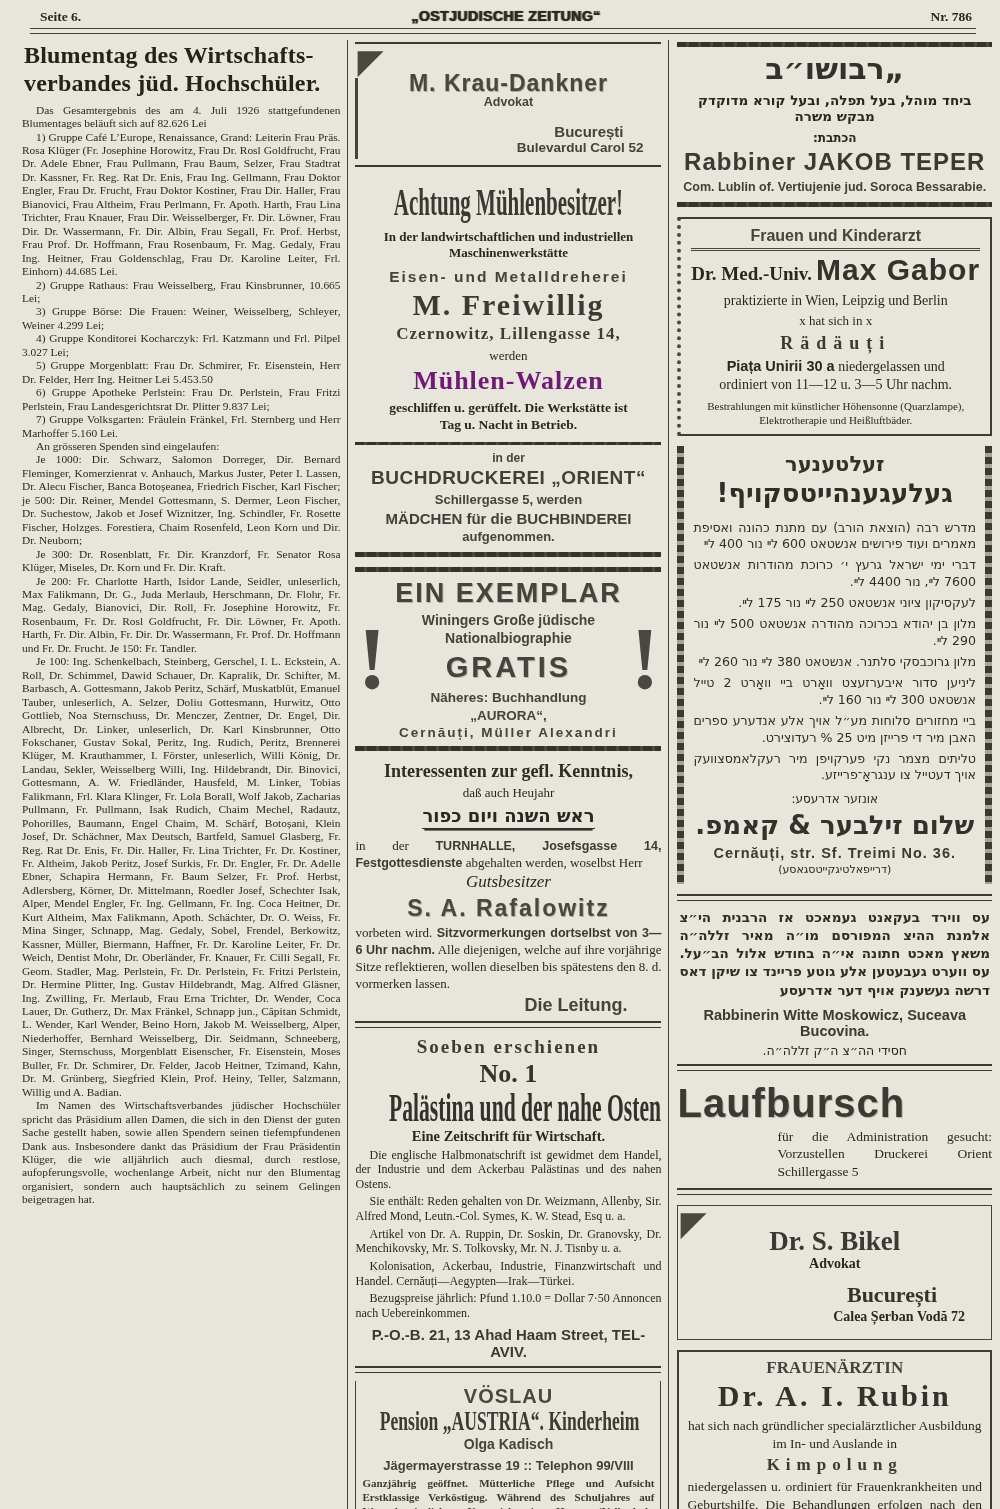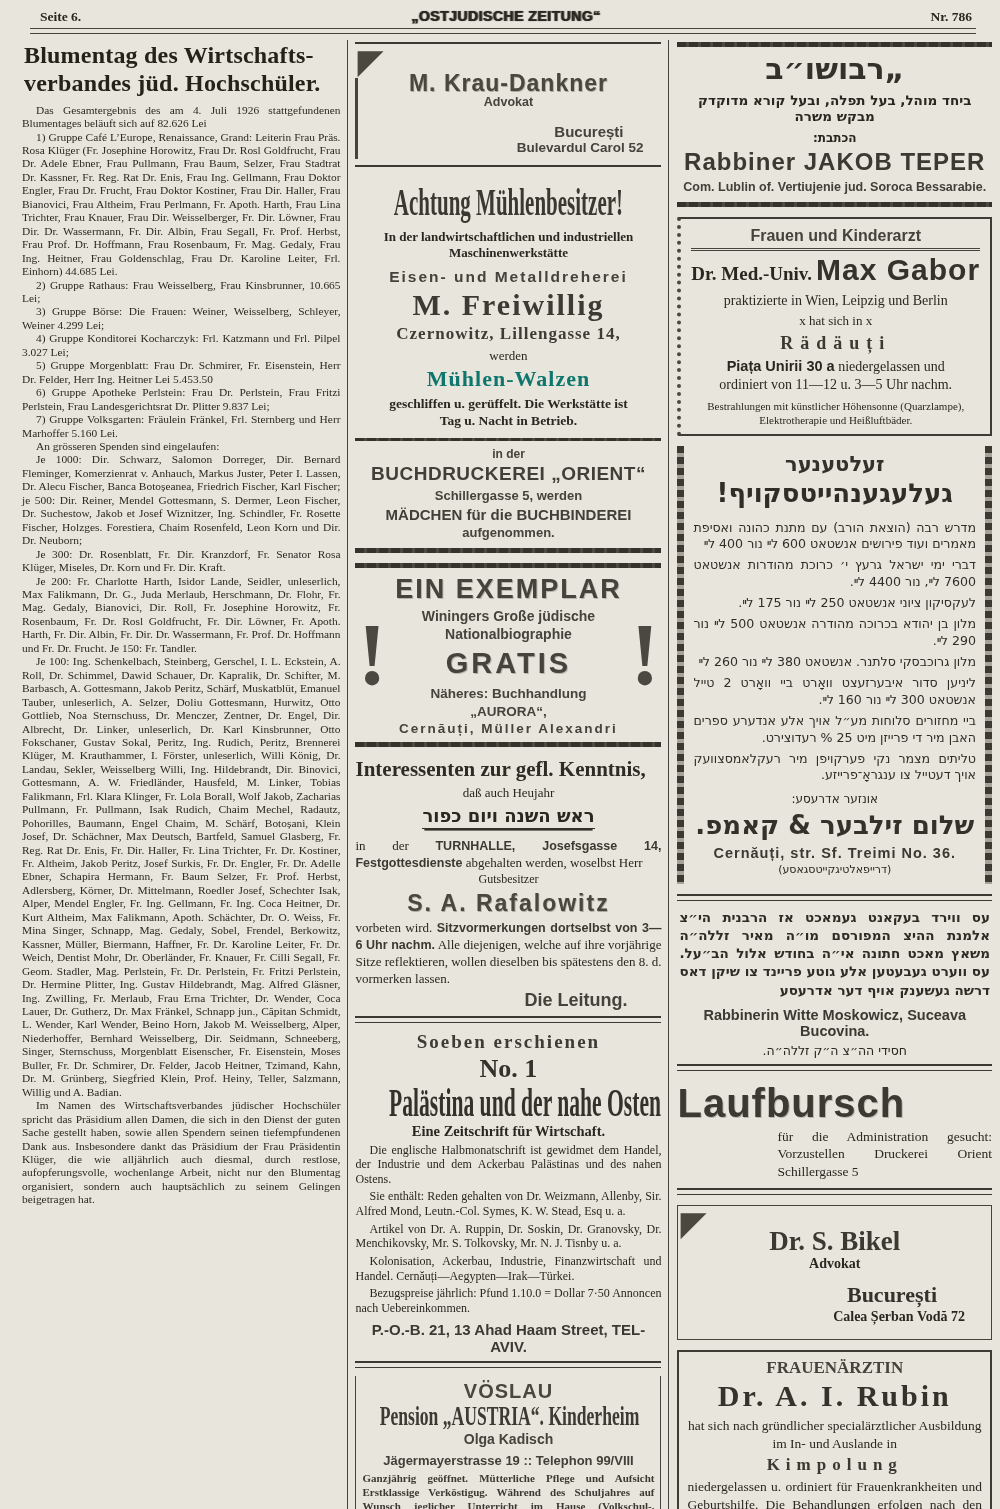--- a/index.html
+++ b/index.html
@@ -40,21 +40,21 @@
   .krau-city{font-size:15px;font-weight:bold;color:#45433b;text-align:right;padding-right:28px;margin-top:14px;}
   .krau-street{font-size:13.5px;font-weight:bold;color:#45433b;text-align:right;padding-right:8px;}
   
   .ad-frei{margin:4px 0 6px;text-align:center;}
   .frei-head{font-size:25px;font-weight:bold;color:#3a3830;transform:scale(.84,1.55);margin:14px 0 10px;}
   .frei-intro{font-size:13px;font-weight:bold;margin:2px 24px;line-height:1.25;}
   .frei-trade{font-size:15.5px;font-weight:bold;letter-spacing:2px;color:#44423a;margin-top:6px;}
   .frei-name{font-size:30px;font-weight:bold;letter-spacing:2px;color:#3c3a32;margin-top:2px;}
   .frei-addr{font-size:17px;font-weight:bold;letter-spacing:1px;color:#3e3c34;margin-top:2px;}
   .frei-werden{font-size:13px;margin-top:4px;}
-  .frei-prod{font-size:22px;font-weight:bold;letter-spacing:1px;color:#0f766e;margin-top:2px;}
+  .frei-prod{font-size:26px;font-weight:bold;letter-spacing:1px;color:#701a75;margin-top:2px;}
   .frei-outro{font-size:13.5px;font-weight:bold;margin:3px 26px 8px;line-height:1.3;}
   
   .ad-orient{margin:2px 0 10px;text-align:center;}
   .ad-orient .inner{padding:6px 4px 8px;}
   .ori-1{font-size:12px;font-weight:bold;color:#45433b;}
   .ori-2{font-size:19px;font-weight:bold;color:#413f37;letter-spacing:.5px;margin-top:2px;}
   .ori-3{font-size:13px;font-weight:bold;color:#45433b;margin-top:3px;}
   .ori-4{font-size:15px;font-weight:bold;color:#413f37;margin-top:3px;}
   .ori-5{font-size:13px;font-weight:bold;color:#45433b;margin-top:2px;}
   
@@ -62,27 +62,27 @@
   .exem-row{display:flex;align-items:center;justify-content:space-between;padding:6px 2px;}
   .exem-bang{font-size:88px;font-weight:bold;color:#4a4840;line-height:.85;font-family:"Liberation Serif",serif;}
   .exem-mid{flex:1;text-align:center;padding:0 4px;}
   .exem-1{font-size:27px;font-weight:bold;letter-spacing:2px;color:#45433b;text-shadow:1px 1px 0 rgba(40,38,30,.25);}
   .exem-2{font-size:14px;font-weight:bold;color:#45433b;margin:3px 14px 0;line-height:1.25;}
   .exem-3{font-size:29px;font-weight:bold;letter-spacing:3px;color:#45433b;margin-top:4px;text-shadow:1px 1px 0 rgba(40,38,30,.25);}
   .exem-4{font-size:13.5px;font-weight:bold;color:#45433b;margin-top:5px;line-height:1.3;}
   .exem-5{font-size:13.5px;font-weight:bold;letter-spacing:2px;color:#45433b;margin-top:1px;}
   
   .ad-rafa{margin:6px 0 8px;}
-  .rafa-head{font-size:21px;font-weight:bold;color:#2e2c24;}
+  .rafa-head{font-size:18px;font-weight:bold;text-align:center;color:#2e2c24;}
   .rafa-sub{font-size:13px;text-align:center;margin-top:3px;}
   .rafa-heb{font-size:18px;font-weight:bold;text-align:center;margin-top:4px;}
   .rafa-heb span{display:inline-block;border-bottom:1.6px solid #33312a;box-shadow:0 4px 0 -2.4px #33312a;padding-bottom:2px;}
   .rafa-body{font-size:13px;text-align:justify;margin-top:9px;line-height:1.3;}
   .rafa-body b,.rafa-body2 b{font-family:"Liberation Sans","DejaVu Sans",sans-serif;font-size:12.5px;color:#3b3931;}
-  .rafa-guts{text-align:center;font-size:12px;}
+  .rafa-guts{text-align:center;font-size:17px;font-style:italic;}
   .rafa-name{font-size:23px;font-weight:bold;letter-spacing:2px;text-align:center;color:#4a473f;margin:3px 0;font-family:"Liberation Sans","DejaVu Sans",sans-serif;text-shadow:.8px .8px 0 rgba(40,38,30,.3);}
   .rafa-body2{font-size:13px;text-align:justify;line-height:1.3;}
   .rafa-sign{font-size:18px;font-weight:bold;text-align:right;padding-right:34px;color:#44423a;margin-top:2px;font-family:"Liberation Sans","DejaVu Sans",sans-serif;}
   
   .ad-pala{margin:6px 0 6px;}
   .pala-kick{font-size:19px;font-weight:bold;letter-spacing:2px;text-align:center;color:#3d3b33;}
   .pala-no{font-size:26px;font-weight:bold;text-align:center;color:#34322a;margin-top:1px;}
   .pala-title-wrap{text-align:center;margin:4px 0 2px;}
   .pala-title{font-size:27px;font-weight:bold;color:#33312a;transform:scale(.8,1.45);}
   .pala-sub{font-size:14.5px;font-weight:bold;text-align:center;margin-top:4px;}

